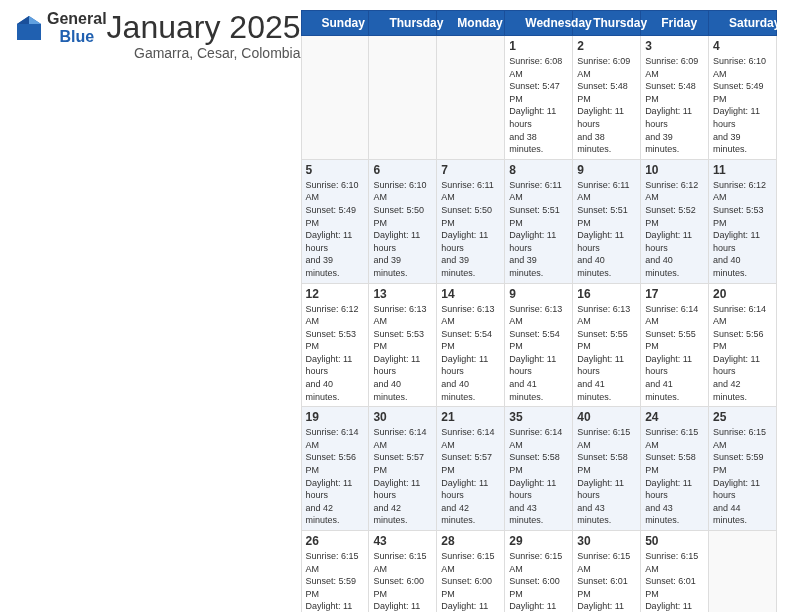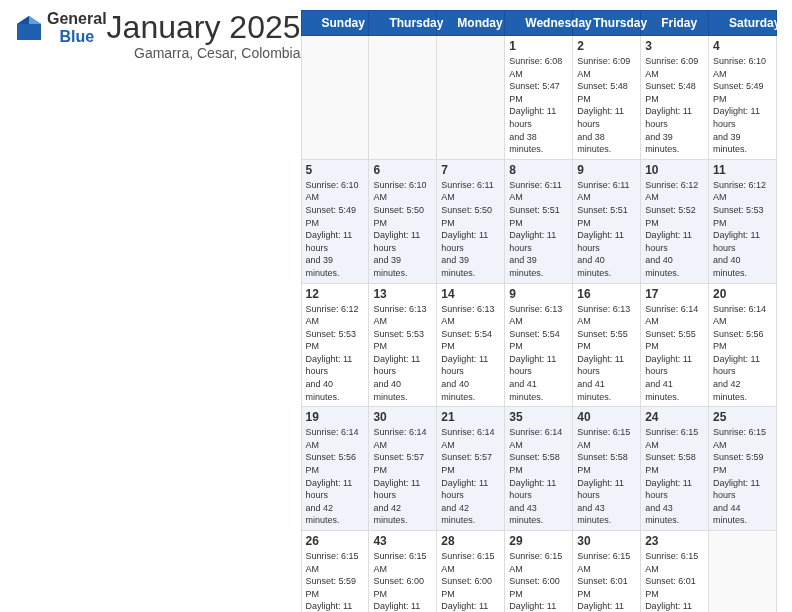--- a/index.html
+++ b/index.html
@@ -354,21 +354,21 @@
 and 45 minutes.</div>
           </td>
           <td>
             <div class="day-number">30</div>
             <div class="day-info" style="white-space: pre-line;">Sunrise: 6:15 AM
 Sunset: 6:01 PM
 Daylight: 11 hours
 and 45 minutes.</div>
           </td>
           <td>
-            <div class="day-number">23</div>
+            <div class="day-number">50</div>
             <div class="day-info" style="white-space: pre-line;">Sunrise: 6:15 AM
 Sunset: 6:01 PM
 Daylight: 11 hours
 and 46 minutes.</div>
           </td>
           <td class="empty"></td>
         </tr>
       </tbody>
   </table>
 </div>

